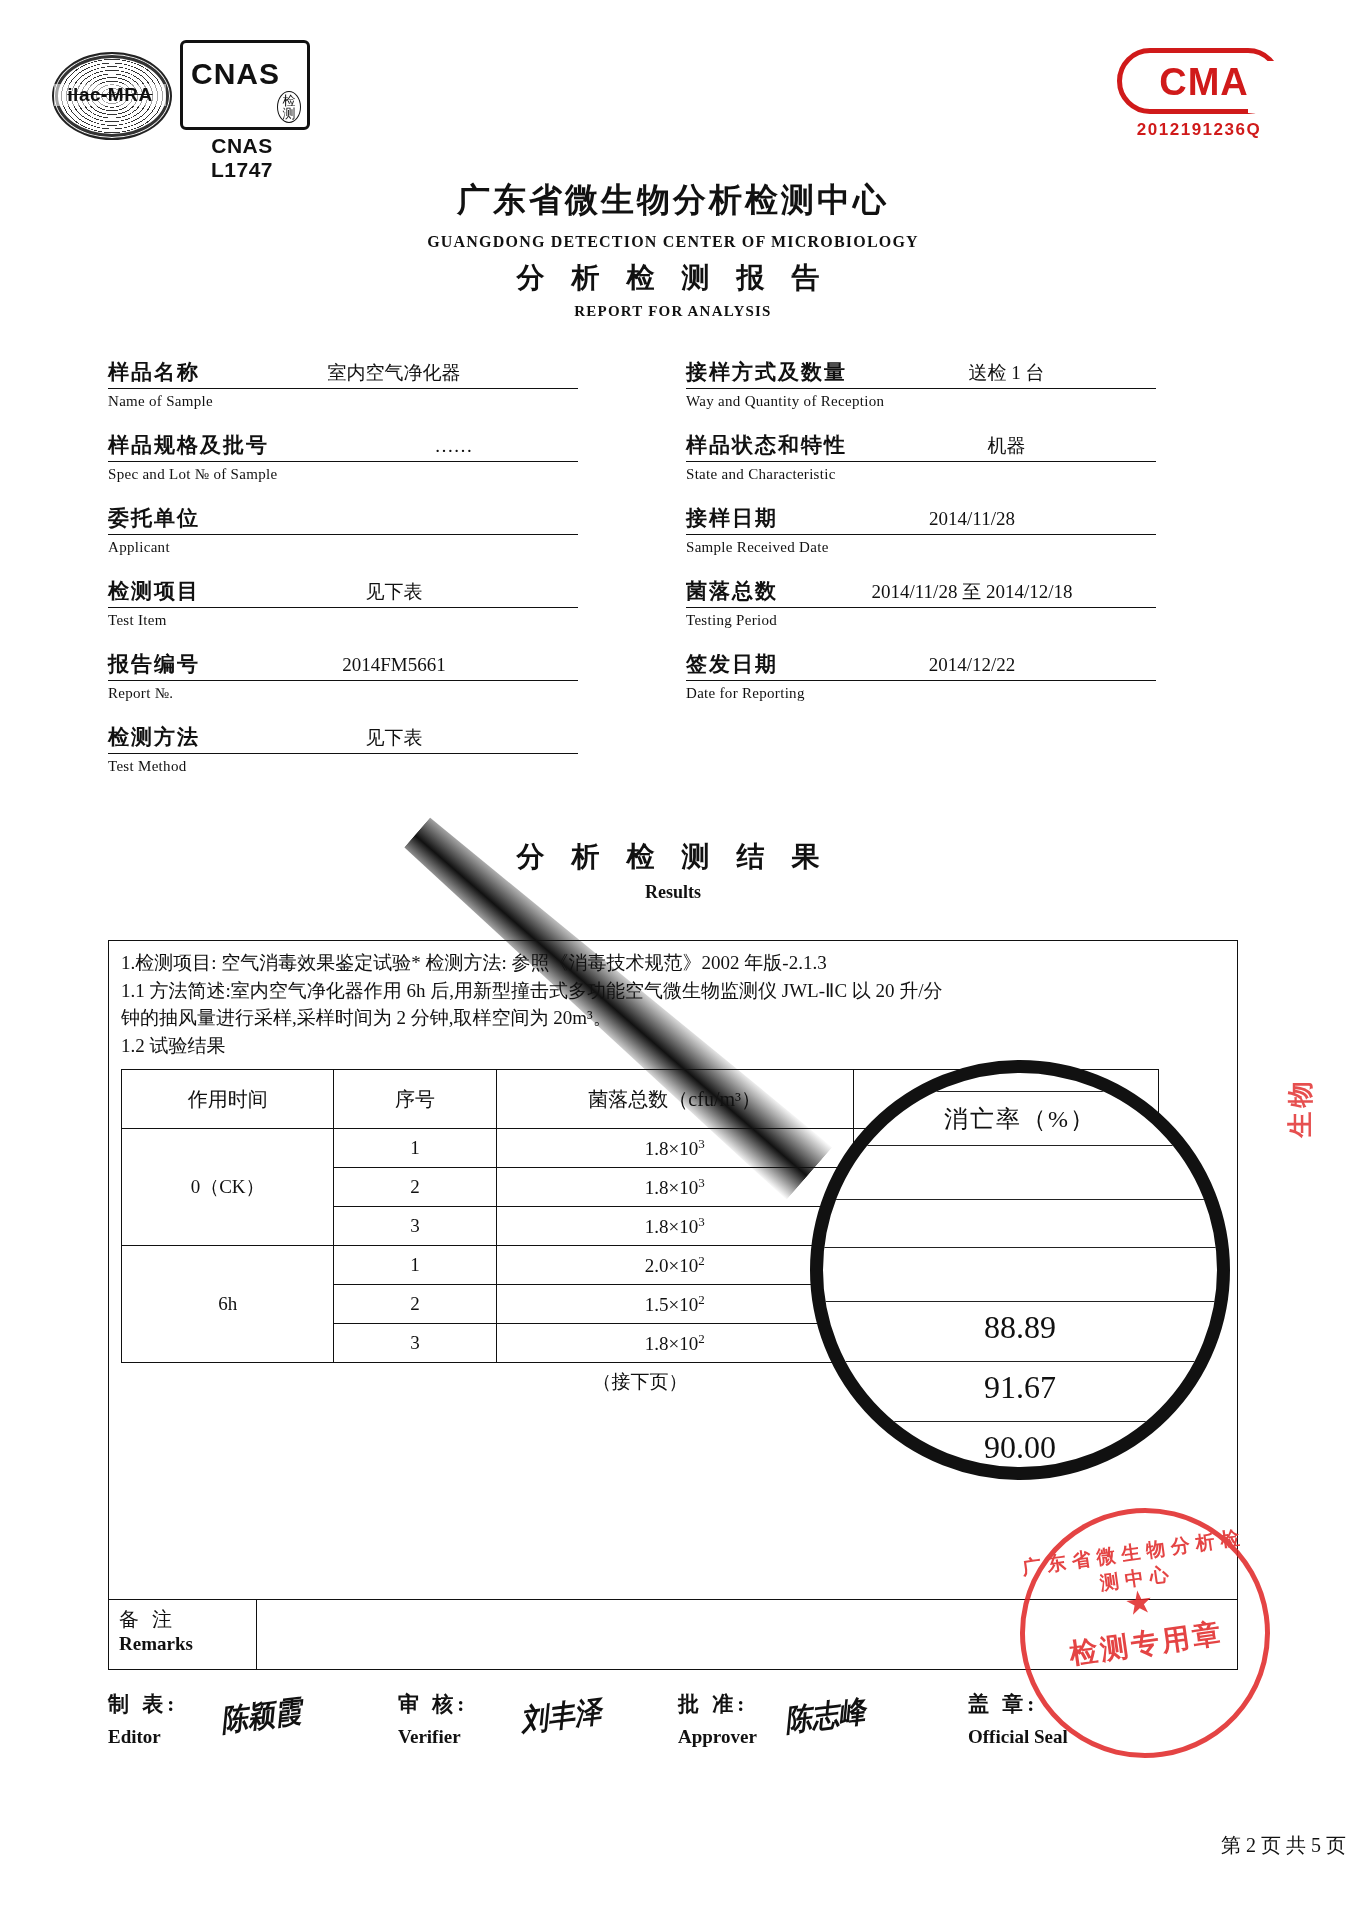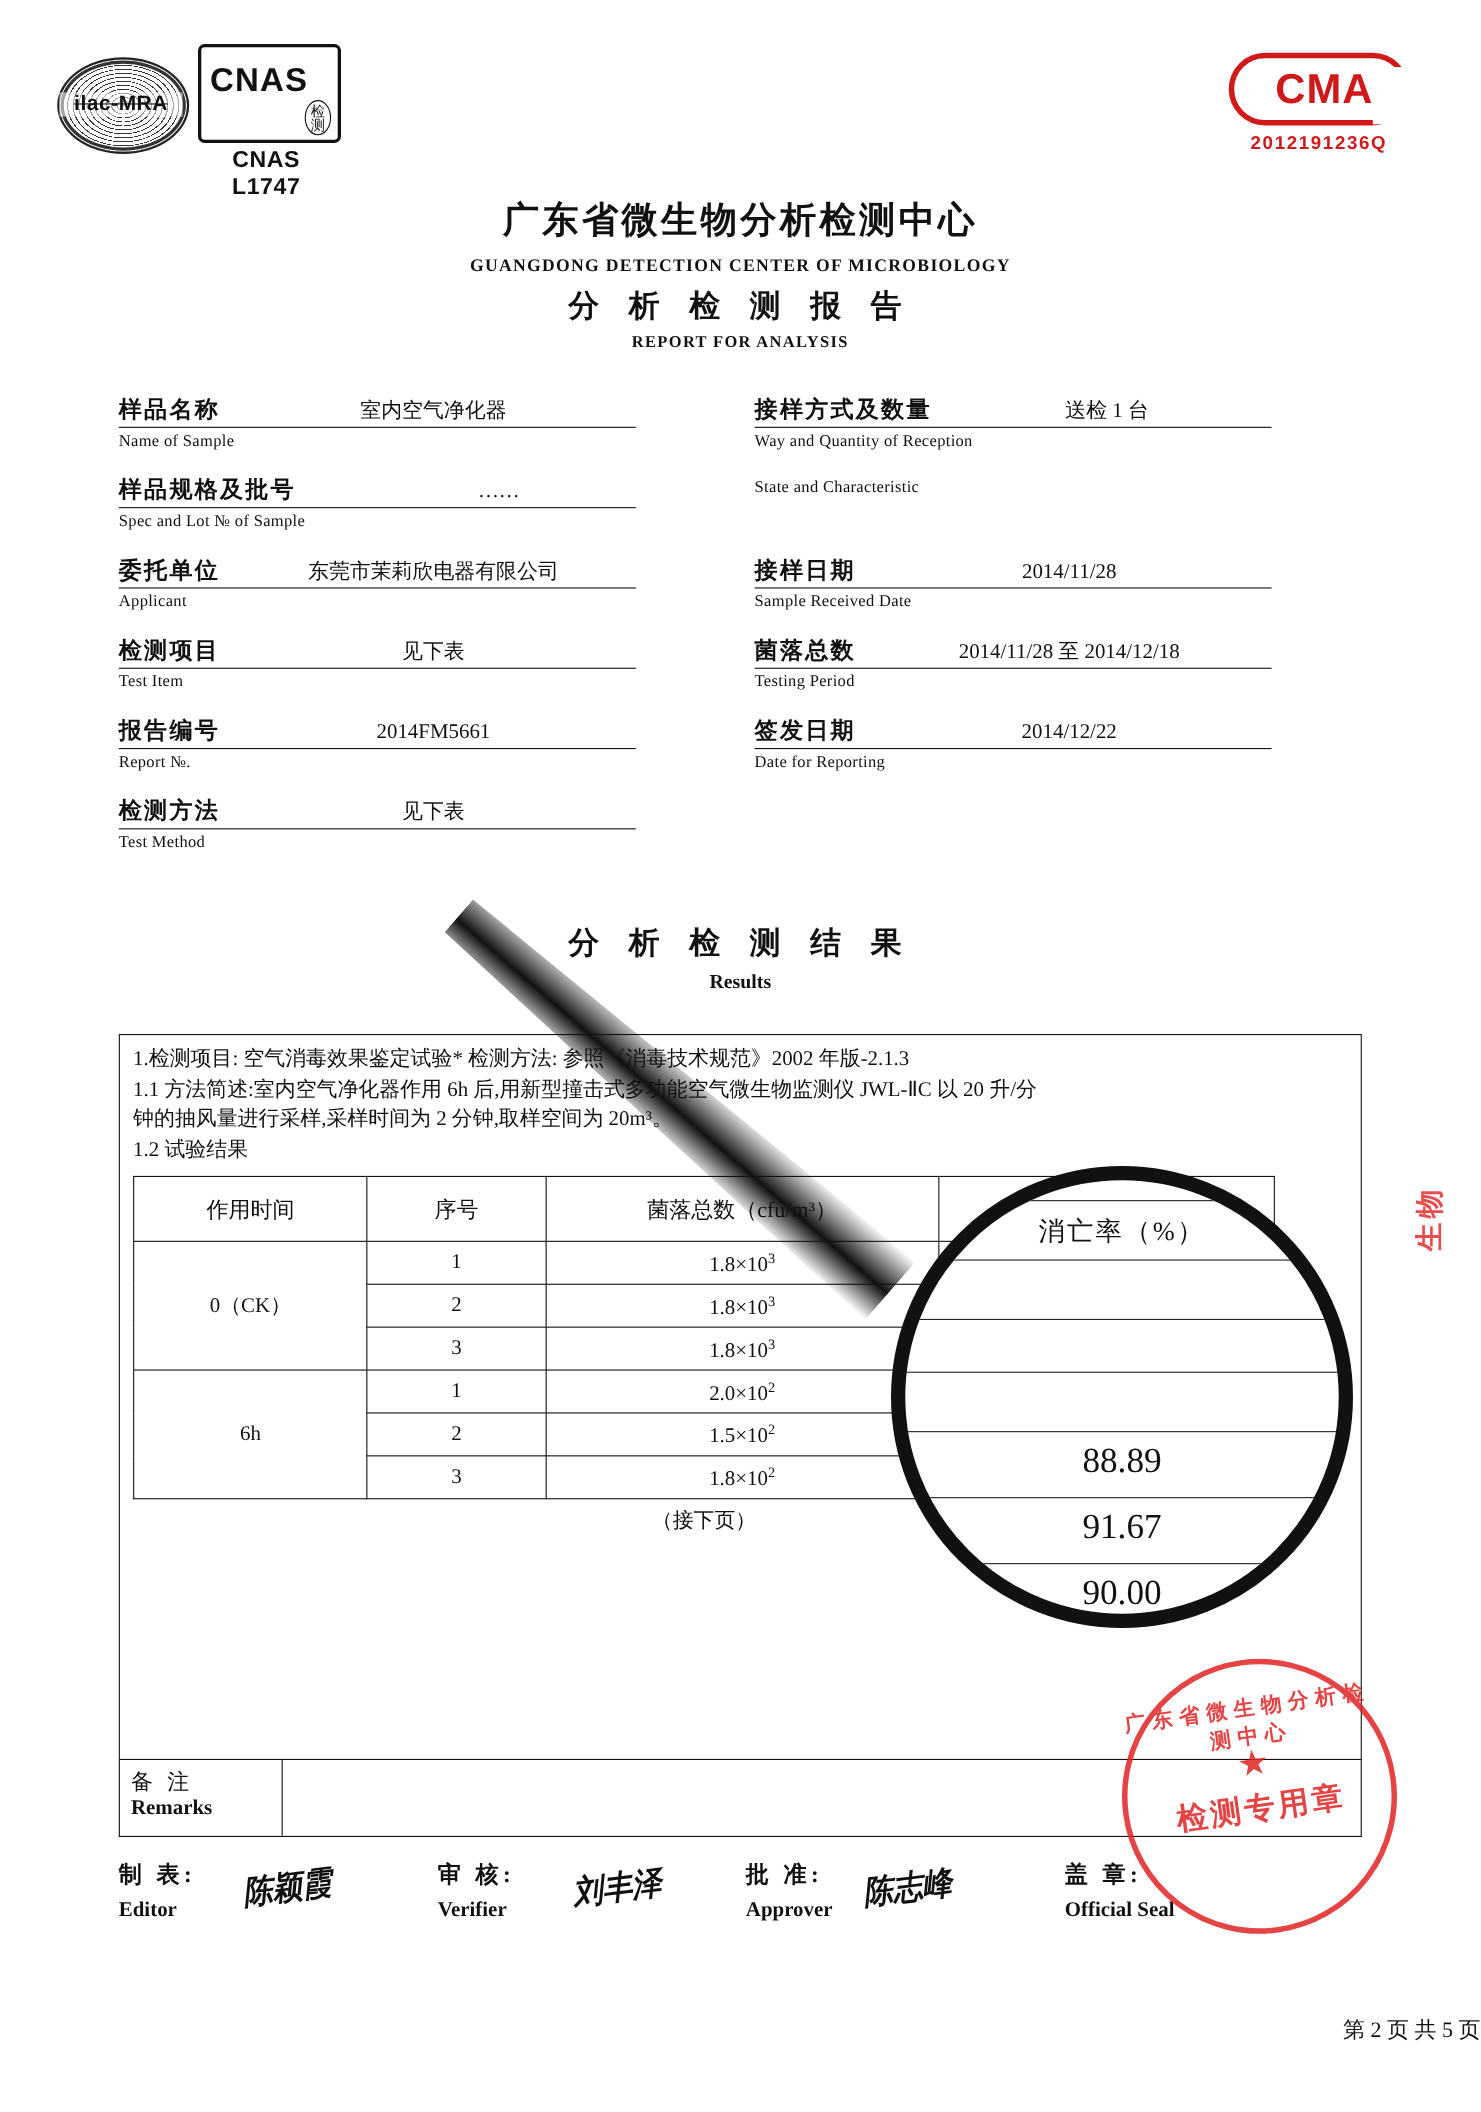--- a/index.html
+++ b/index.html
@@ -486,29 +486,32 @@
 
   <div class="info-row">
     <div class="fld left">
       <div class="fld-cn">
         <span class="fld-label">样品规格及批号</span>
         <span class="fld-value shift-right">……</span>
       </div>
       <div class="fld-en">Spec and Lot № of Sample</div>
     </div>
     <div class="fld right">
+      <div class="fld-cn">
+        <span class="fld-label">样品状态和特性</span>
+        <span class="fld-value">机器</span>
+      </div>
       <div class="fld-en">State and Characteristic</div>
     </div>
   </div>
 
   <div class="info-row">
     <div class="fld left">
       <div class="fld-cn">
         <span class="fld-label">委托单位</span>
-        <span class="fld-value">东莞市茉莉欣电器有限公司</span>
       </div>
       <div class="fld-en">Applicant</div>
     </div>
     <div class="fld right">
       <div class="fld-cn">
         <span class="fld-label">接样日期</span>
         <span class="fld-value">2014/11/28</span>
       </div>
       <div class="fld-en">Sample Received Date</div>
     </div>

